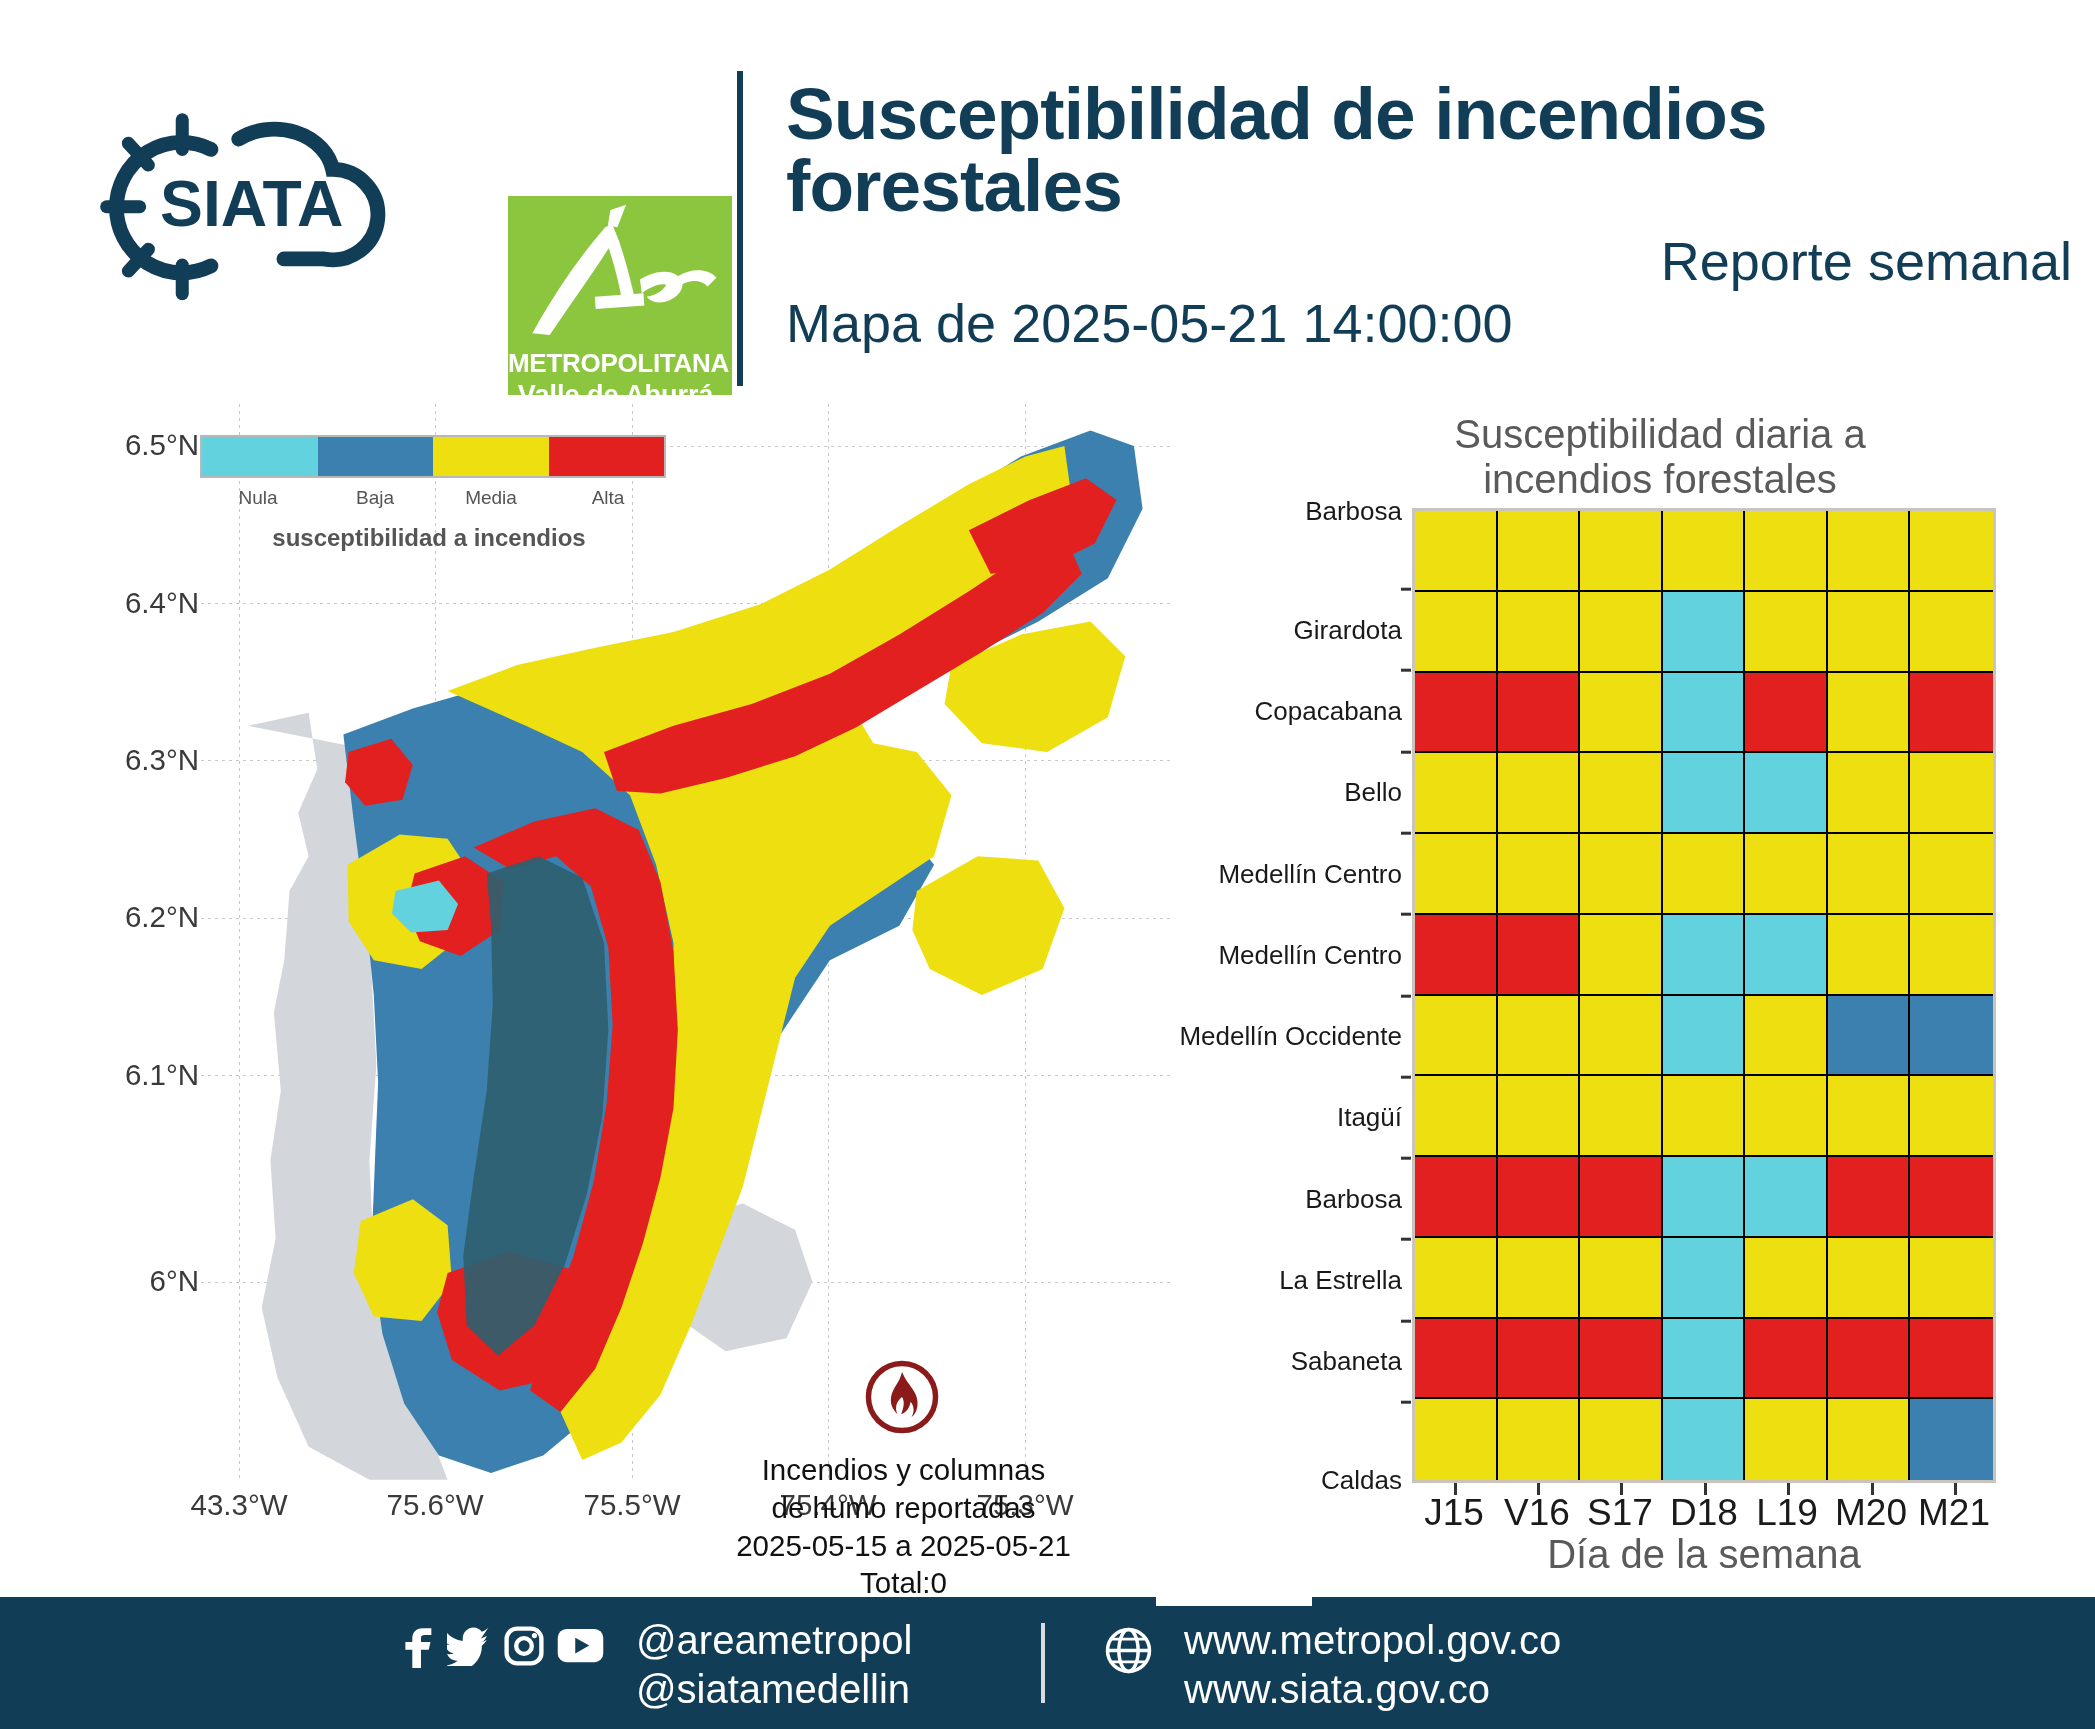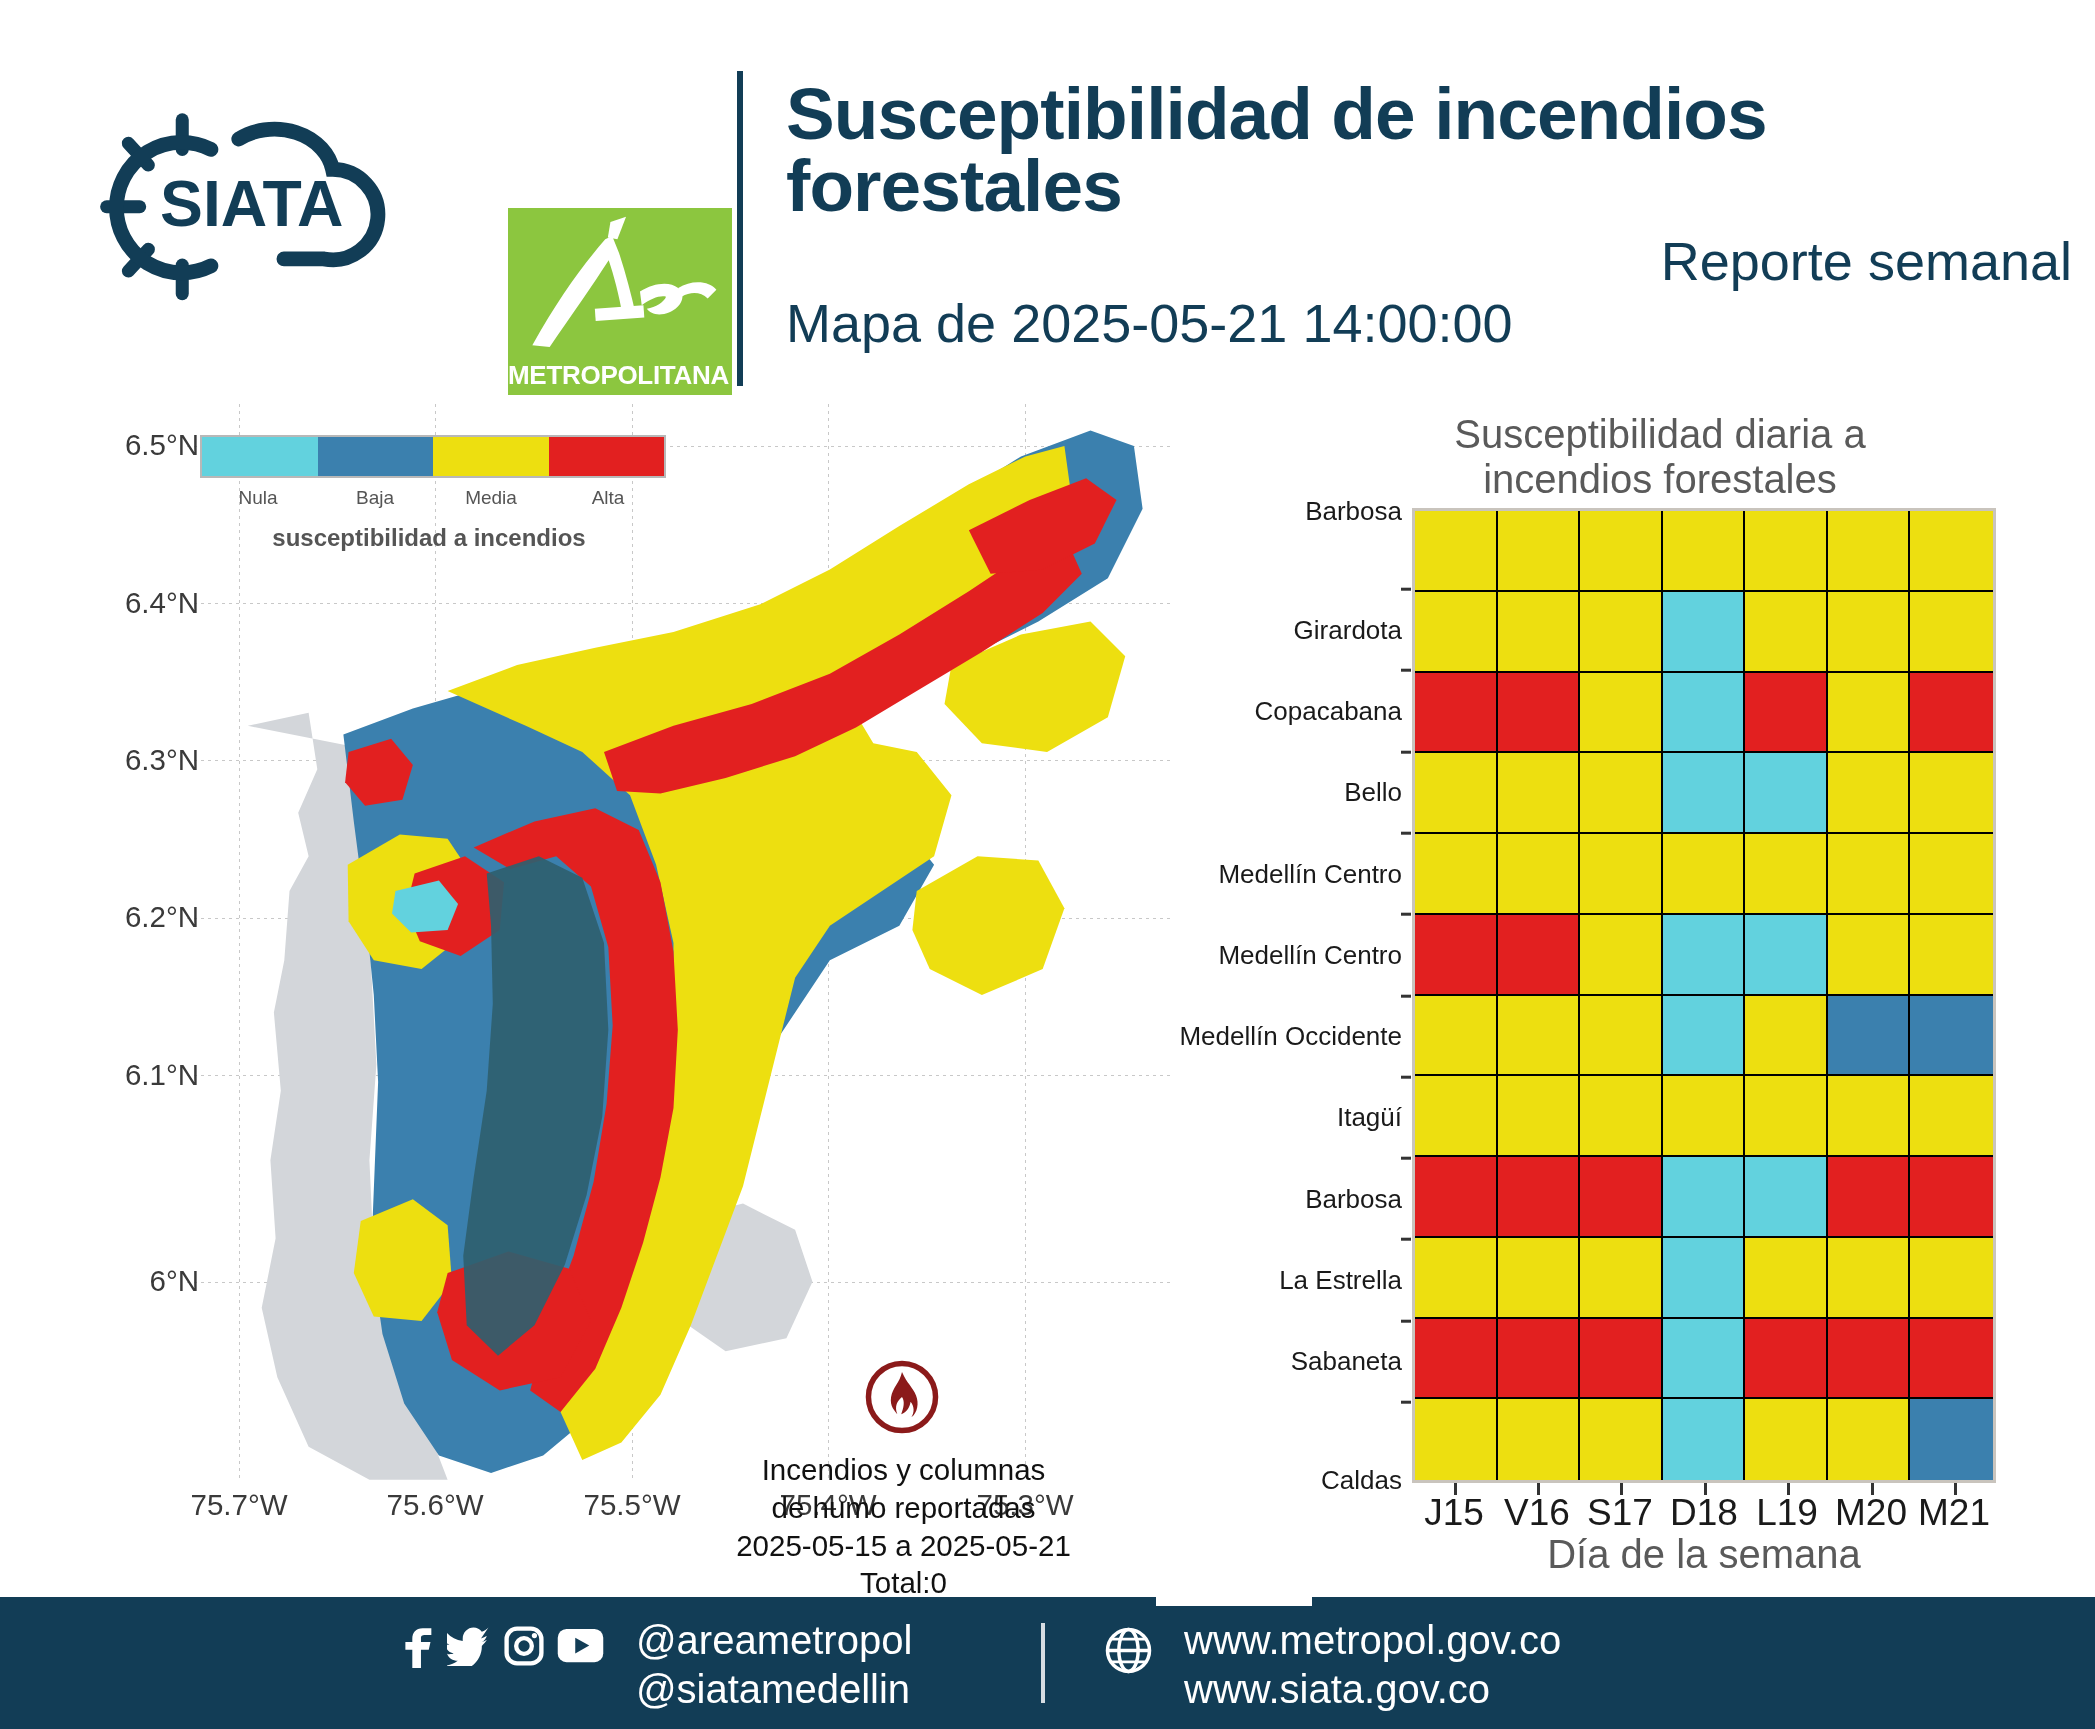--- a/index.html
+++ b/index.html
@@ -9,21 +9,21 @@
   
   .header { position: absolute; left: 0; top: 0; width: 2095px; height: 400px; background:#fff; }
 
   
   .siata-logo { position: absolute; left: 91px; top: 104px; width: 548px; height: 261px; }
   .siata-mark { position: absolute; left: 0; top: 0; width: 365px; height: 209px; }
   .siata-tag { position:absolute; left: 91px; top: 348px; width: 548px; height: 38px;
                background:#8CC63F; display:flex; align-items:center; justify-content:center; }
   .siata-tag span { color:#fff; font-size: 22.6px; font-weight:700; letter-spacing: 9.6px; }
 
-  .am-logo { position:absolute; left: 417px; top: 104px; width: 224px; height: 230px; background:#8CC63F; }
+  .am-logo { position:absolute; left: 417px; top: 92px; width: 224px; height: 230px; background:#8CC63F; }
   .am-script { position:absolute; left:0; top: 7px; width: 224px; height: 139px; }
   .am-l1 { position:absolute; left:0; right:8.7px; top: 152px; color:#fff; font-size: 26px; font-weight:800;
            text-align:center; letter-spacing:-0.3px; }
   .am-l2 { position:absolute; left:0; right:8.7px; top: 184px; color:#fff; font-size: 27px; font-weight:600;
            text-align:center; }
 
   .hdr-divider { position:absolute; left: 737px; top: 71px; width: 6px; height: 315px; background:#123D56; }
 
   .title-block { position:absolute; left: 786px; top: 78px; width: 1286px; }
   .title-main { font-size: 73px; font-weight: 800; color:#123D56; line-height: 0.98; letter-spacing:-0.9px;
@@ -206,21 +206,21 @@
   <div class="cbar-lbl" style="left:573px">Alta</div>
   <div class="cbar-cap">susceptibilidad a incendios</div>
 
   <div class="ytick" style="top:50px">6.5°N</div>
   <div class="ytick" style="top:208px">6.4°N</div>
   <div class="ytick" style="top:365px">6.3°N</div>
   <div class="ytick" style="top:522px">6.2°N</div>
   <div class="ytick" style="top:680px">6.1°N</div>
   <div class="ytick" style="top:886px">6°N</div>
 
-  <div class="xtick" style="left:204px">75.7°W</div>
+  <div class="xtick" style="left:204px">43.3°W</div>
   <div class="xtick" style="left:400px">75.6°W</div>
   <div class="xtick" style="left:597px">75.5°W</div>
   <div class="xtick" style="left:793px">75.4°W</div>
   <div class="xtick" style="left:990px">75.3°W</div>
 
   <svg class="fire-icon" viewBox="0 0 100 100">
     <circle cx="50" cy="50" r="43" fill="none" stroke="#8B1A1A" stroke-width="7"></circle>
     <path d="M50 18 C47 32 38 38 36 50 C34 62 41 68 44 72 C40 62 44 55 50 50
              C54 56 52 64 49 72 C55 70 60 64 61 56 C66 62 66 70 62 76
              C70 70 72 58 68 48 C64 38 56 32 50 18 Z" fill="#8B1A1A"></path>

